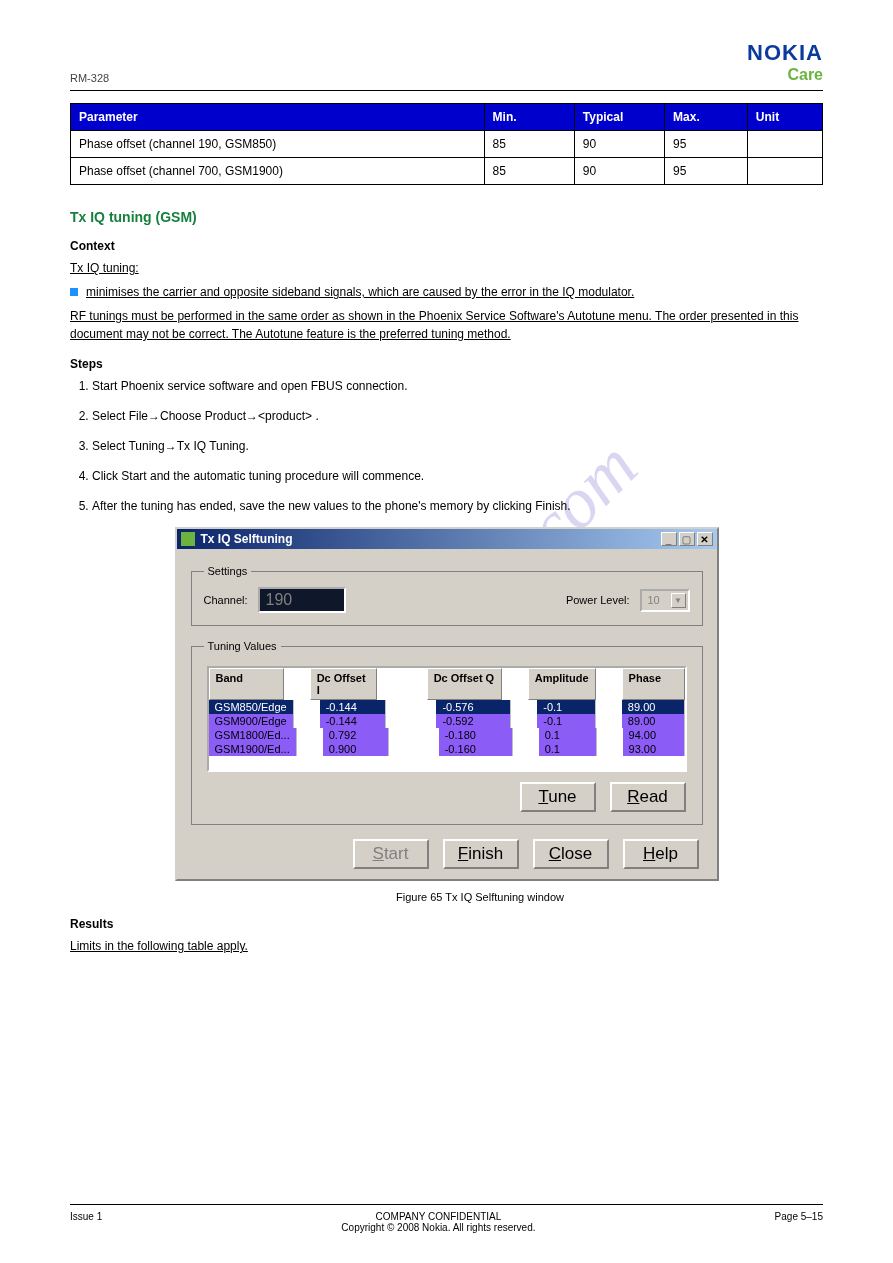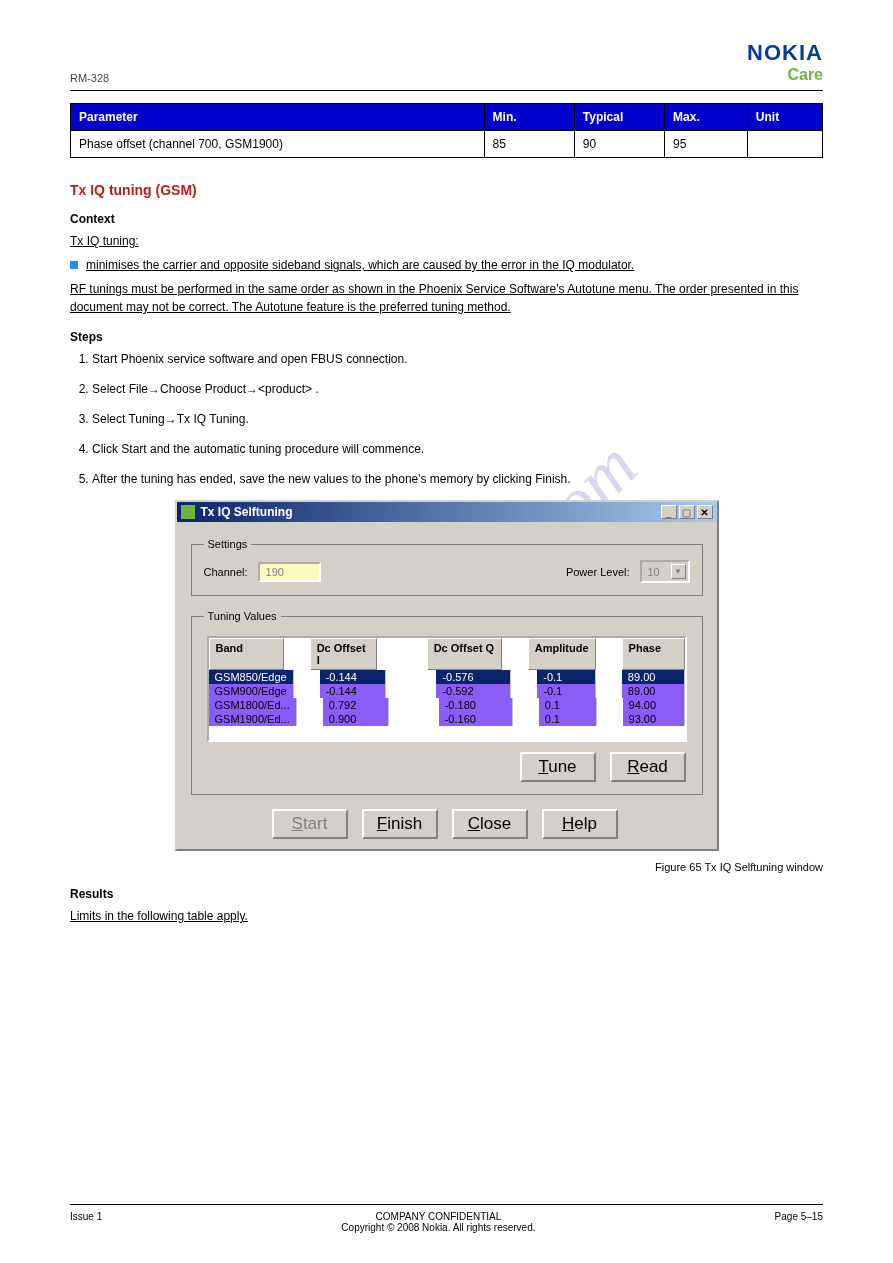--- a/index.html
+++ b/index.html
@@ -56,21 +56,21 @@
     font-weight: bold;
   }
   .outer-table .c1 { width: 55%; }
   .outer-table .c2 { width: 12%; }
   .outer-table .c3 { width: 12%; }
   .outer-table .c4 { width: 11%; }
   .outer-table .c5 { width: 10%; }
   .section-title {
     font-weight: bold;
     font-size: 14px;
-    color: #b91c1c;
+    color: #15803d;
     margin: 18px 0 8px 0;
   }
   .context-label {
     font-weight: bold;
     font-size: 12px;
     margin: 14px 0 4px 0;
   }
   .body-text { font-size: 12px; margin: 6px 0; line-height: 1.5; text-decoration: underline; }
   .bullet-row { display: flex; align-items: flex-start; gap: 8px; margin: 4px 0; }
   .bullet-sq { width: 8px; height: 8px; background: #1e90ff; margin-top: 5px; flex: 0 0 auto; }
@@ -109,26 +109,26 @@
   .dlg-body { padding: 10px 14px; }
   fieldset.group {
     border: 1px solid #808080;
     margin: 6px 0 14px 0;
     padding: 10px 12px 12px 12px;
   }
   fieldset.group legend { padding: 0 4px; font-size: 11px; }
   .settings-row { display: flex; align-items: center; gap: 10px; }
   .settings-row label { font-size: 11px; }
   .ro-input {
-    background: #fef9c3;
+    background: #0f172a;
     border: 2px inset #fff;
     padding: 2px 6px;
     color: #808080;
-    width: 63px;
-    font-size: 11px;
+    width: 88px;
+    font-size: 16px;
   }
   .ro-select {
     background: #d4d0c8;
     border: 2px inset #fff;
     padding: 2px 2px 2px 6px;
     color: #808080;
     width: 50px;
     font-size: 11px;
     display: flex; justify-content: space-between; align-items: center;
   }
@@ -161,33 +161,33 @@
     font-size: 11px;
     background: #8b5cf6;
   }
   .tv-row.sel .cell { background: #0a246a; color: #fff; }
   .cB { width: 104px; }
   .cI { width: 92px; }
   .cQ { width: 104px; margin-left: 24px; }
   .cA { width: 80px; }
   .cP { width: 86px; }
   .btn-row { display: flex; justify-content: flex-end; gap: 14px; margin-top: 10px; padding-right: 4px; }
-  .btn-row2 { display: flex; justify-content: center; gap: 14px; margin-top: 4px; padding-right: 4px; }
+  .btn-row2 { display: flex; justify-content: flex-end; gap: 14px; margin-top: 4px; padding-right: 4px; }
   .win-btn {
     min-width: 76px;
     padding: 3px 10px;
     background: #d4d0c8;
     border: 2px solid #808080;
     border-top-color: #fff; border-left-color: #fff;
     font-size: 17px;
     text-align: center;
   }
   .win-btn.disabled { color: #808080; }
   .win-btn .ul { text-decoration: underline; }
-  .fig-caption { font-size: 11px; text-align: right; margin: 8px 0 4px 67px; }
+  .fig-caption { font-size: 11px; text-align: center; margin: 8px 0 4px 67px; }
   .footer {
     position: absolute;
     bottom: 30px;
     left: 70px; right: 70px;
     border-top: 1px solid #000;
     padding-top: 6px;
     display: flex;
     justify-content: space-between;
     font-size: 10px;
   }
@@ -212,20 +212,27 @@
     <thead>
       <tr>
         <th class="c1">Parameter</th>
         <th class="c2">Min.</th>
         <th class="c3">Typical</th>
         <th class="c4">Max.</th>
         <th class="c5">Unit</th>
       </tr>
     </thead>
     <tbody>
+      <tr>
+        <td>Phase offset (channel 190, GSM850)</td>
+        <td>85</td>
+        <td>90</td>
+        <td>95</td>
+        <td></td>
+      </tr>
       <tr>
         <td>Phase offset (channel 700, GSM1900)</td>
         <td>85</td>
         <td>90</td>
         <td>95</td>
         <td></td>
       </tr>
     </tbody>
   </table>
 

